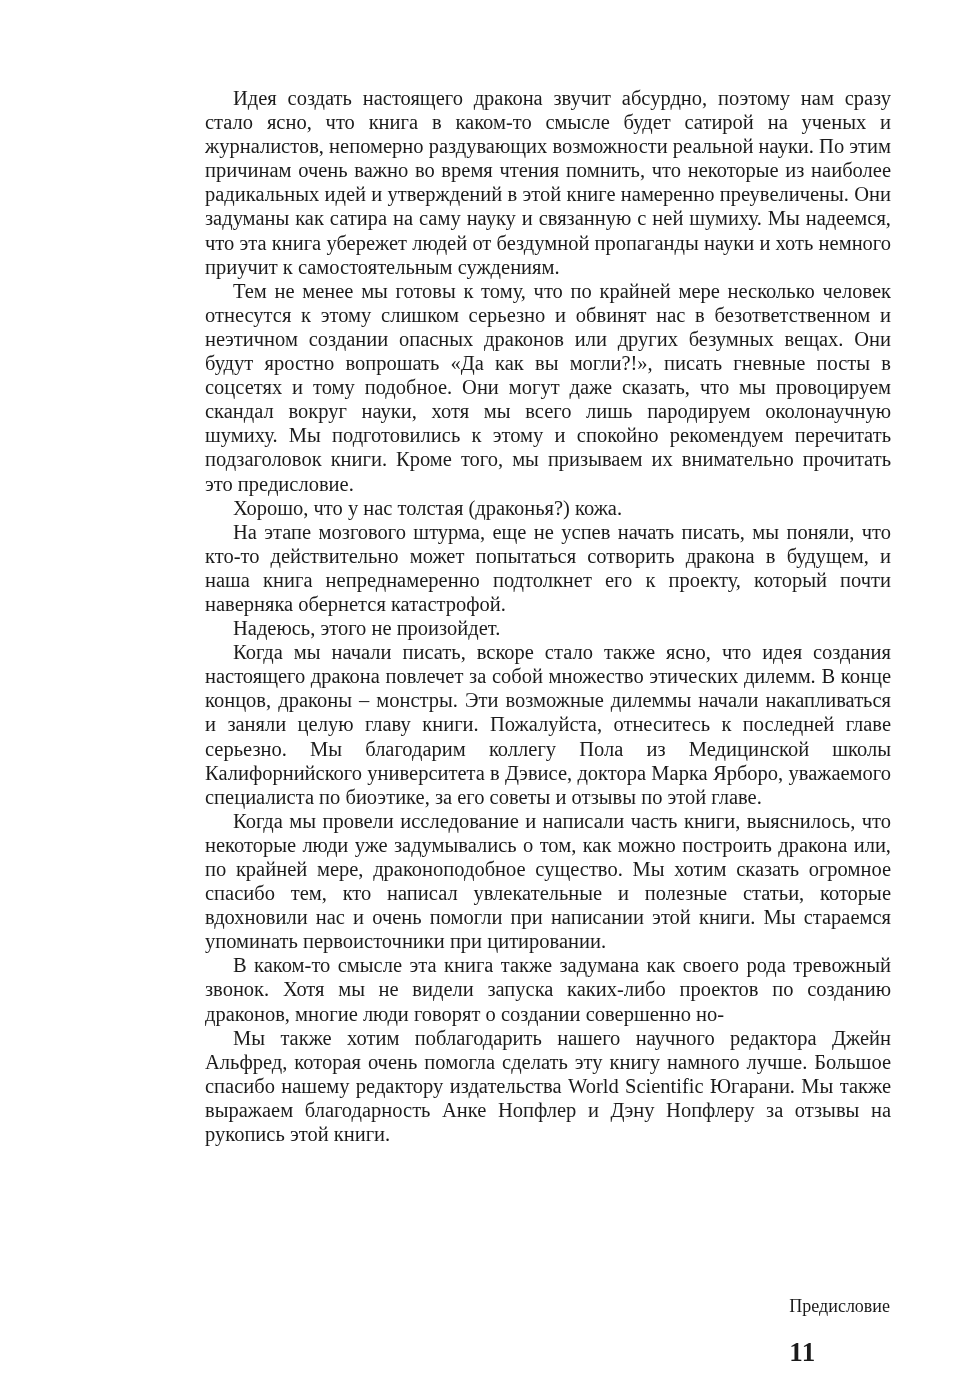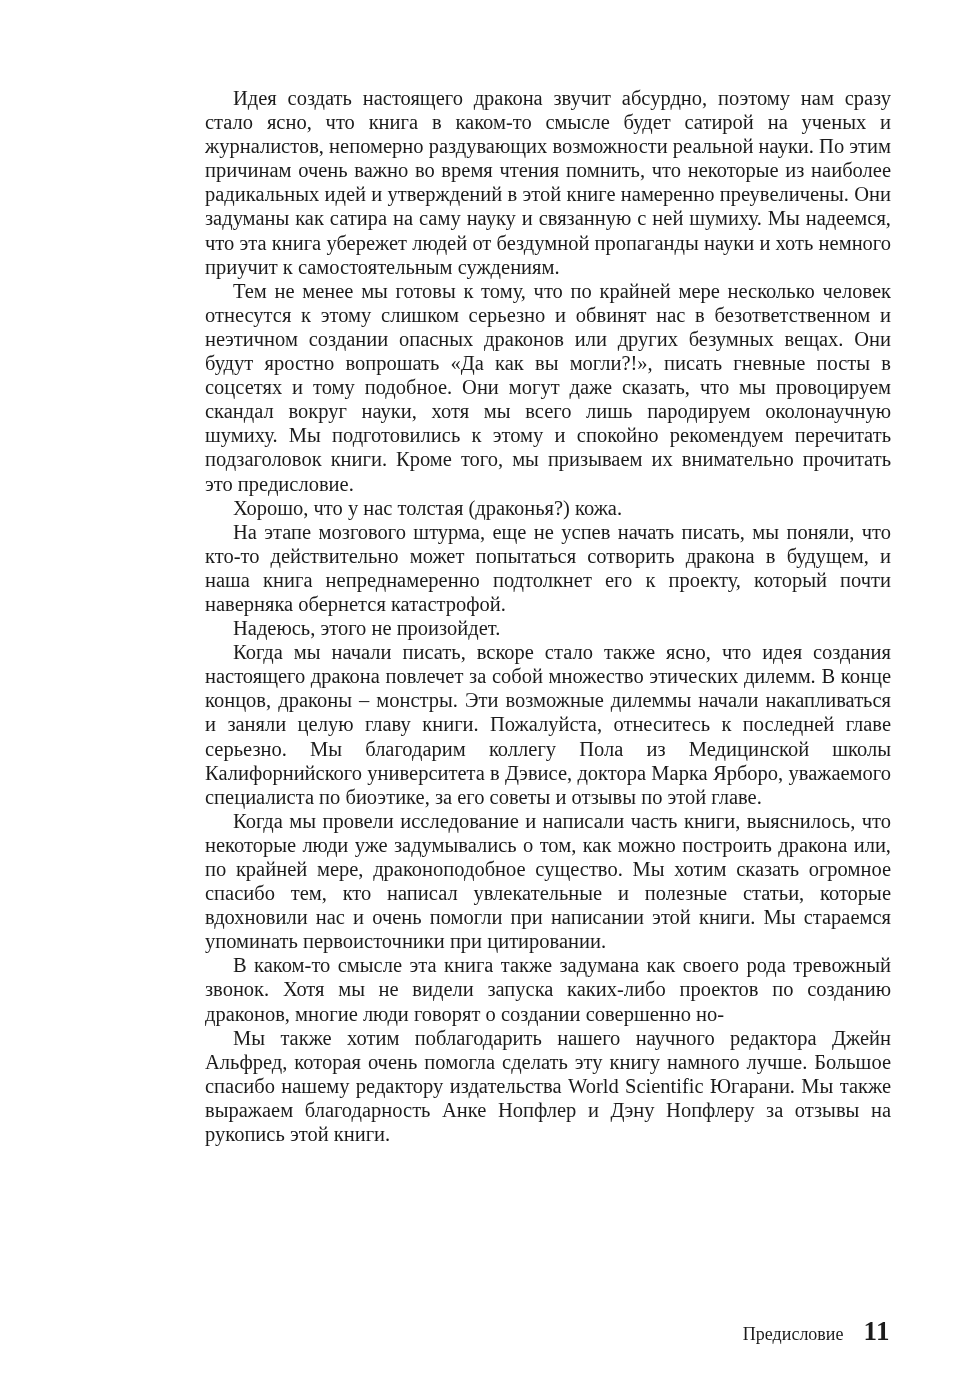--- a/index.html
+++ b/index.html
@@ -32,31 +32,31 @@
     padding: 0;
     text-indent: 28px;
   }
   .page-footer {
     position: absolute;
     right: 84px;
     top: 1296px;
     display: flex;
     align-items: baseline;
     gap: 20px;
+    flex-direction: column;
   }
   .running-title {
     font-size: 18px;
     color: #1b1b1b;
   }
   .page-number {
     font-size: 27px;
     font-weight: 600;
     color: #1b1b1b;
     letter-spacing: 0.5px;
-    margin-top: 20px;
   }
 </style>
 </head>
 <body>
 
 <div class="page">
 
   <div class="text-column">
     <p>Идея создать настоящего дракона звучит абсурдно, поэтому нам сразу стало ясно, что книга в каком-то смысле будет сатирой на ученых и журналистов, непомерно раздувающих возможности реальной науки. По этим причинам очень важно во время чтения помнить, что некоторые из наиболее радикальных идей и утверждений в этой книге намеренно преувеличены. Они задуманы как сатира на саму науку и связанную с ней шумиху. Мы надеемся, что эта книга убережет людей от бездумной пропаганды науки и хоть немного приучит к самостоятельным суждениям.</p>
     <p>Тем не менее мы готовы к тому, что по крайней мере несколько человек отнесутся к этому слишком серьезно и обвинят нас в безответственном и неэтичном создании опасных драконов или других безумных вещах. Они будут яростно вопрошать «Да как вы могли?!», писать гневные посты в соцсетях и тому подобное. Они могут даже сказать, что мы провоцируем скандал вокруг науки, хотя мы всего лишь пародируем околонаучную шумиху. Мы подготовились к этому и спокойно рекомендуем перечитать подзаголовок книги. Кроме того, мы призываем их внимательно прочитать это предисловие.</p>

